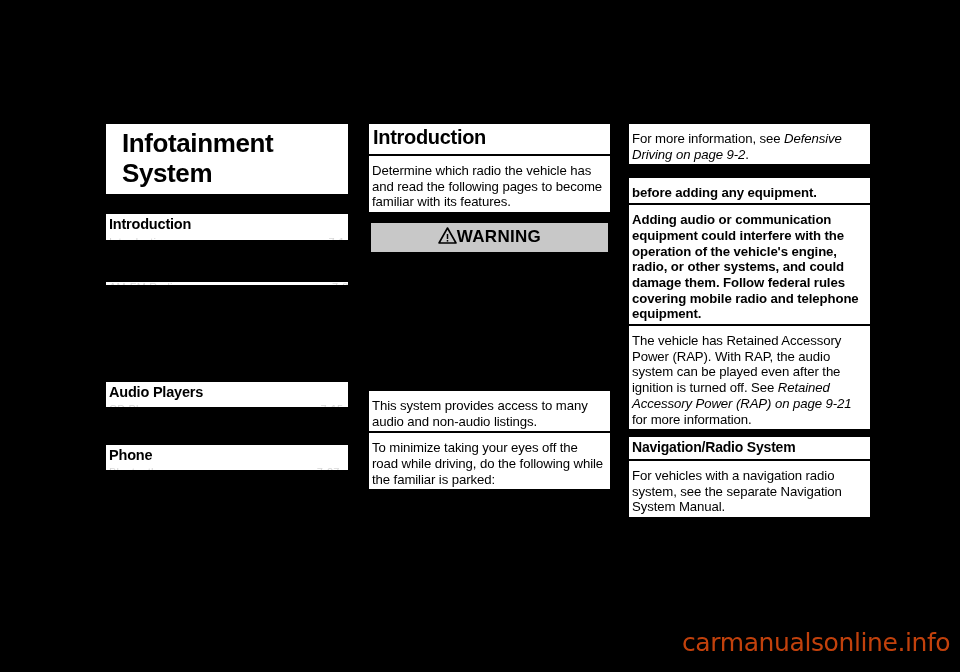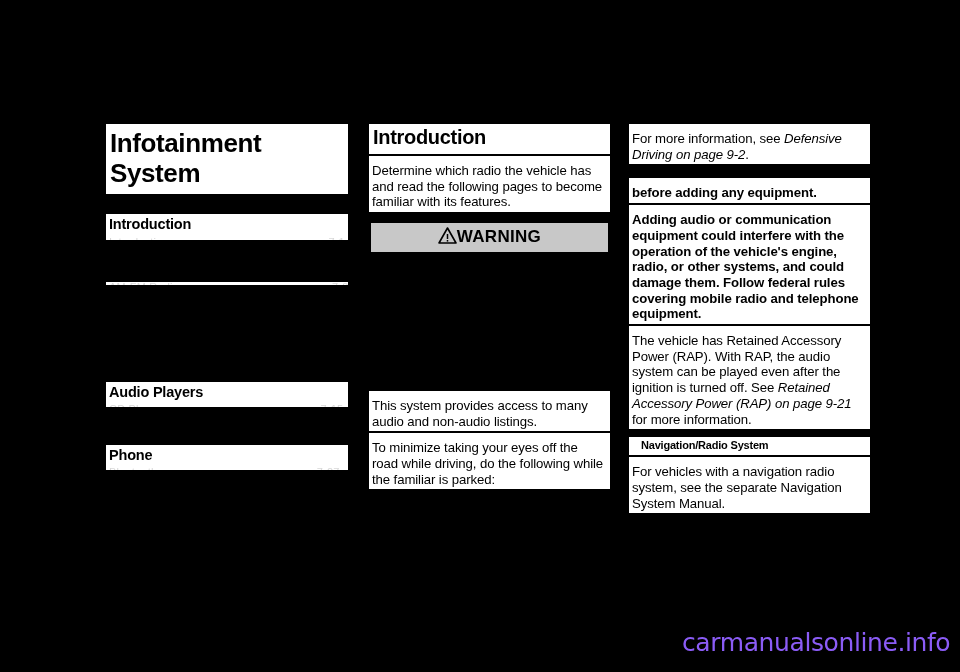--- a/index.html
+++ b/index.html
@@ -45,21 +45,21 @@
   .block + .block { margin-top: 2px; }
 
   
   .doc-title {
     font-size: 26px;
     font-weight: bold;
     line-height: 1.16;
     padding: 4px 4px 6px 4px;
     letter-spacing: -0.4px;
   }
-  .doc-title .line { display: block; }
+  .doc-title .line { display: block; margin-left: 12px; }
 
   
   .toc-head {
     font-size: 14.5px;
     font-weight: bold;
     padding: 2px 3px 3px 3px;
     letter-spacing: -0.2px;
   }
 
   
@@ -77,23 +77,23 @@
   }
 
   
   .sec-head {
     font-size: 20px;
     font-weight: bold;
     padding: 2px 4px 4px 4px;
     letter-spacing: -0.3px;
   }
   .sub-head {
-    font-size: 11px;
-    font-weight: bold;
-    padding: 2px 3px 3px 12px;
+    font-size: 14px;
+    font-weight: bold;
+    padding: 2px 3px 3px 3px;
     letter-spacing: -0.2px;
   }
 
   
   .warning-banner {
     margin-top: 9px;
     background: #c8c8c8;
     border: 2px solid #000000;
     box-sizing: border-box;
     height: 33px;
@@ -129,21 +129,21 @@
     width: 5px;
     height: 3px;
   }
 
   
   .watermark {
     position: absolute;
     left: 682px;
     top: 628px;
     font-size: 25px;
-    color: #8b5cf6;
+    color: #c2410c;
     letter-spacing: -0.4px;
     font-family: "DejaVu Sans", sans-serif;
     white-space: nowrap;
   }
 </style>
 </head>
 <body>
 
 <div class="page">
 

